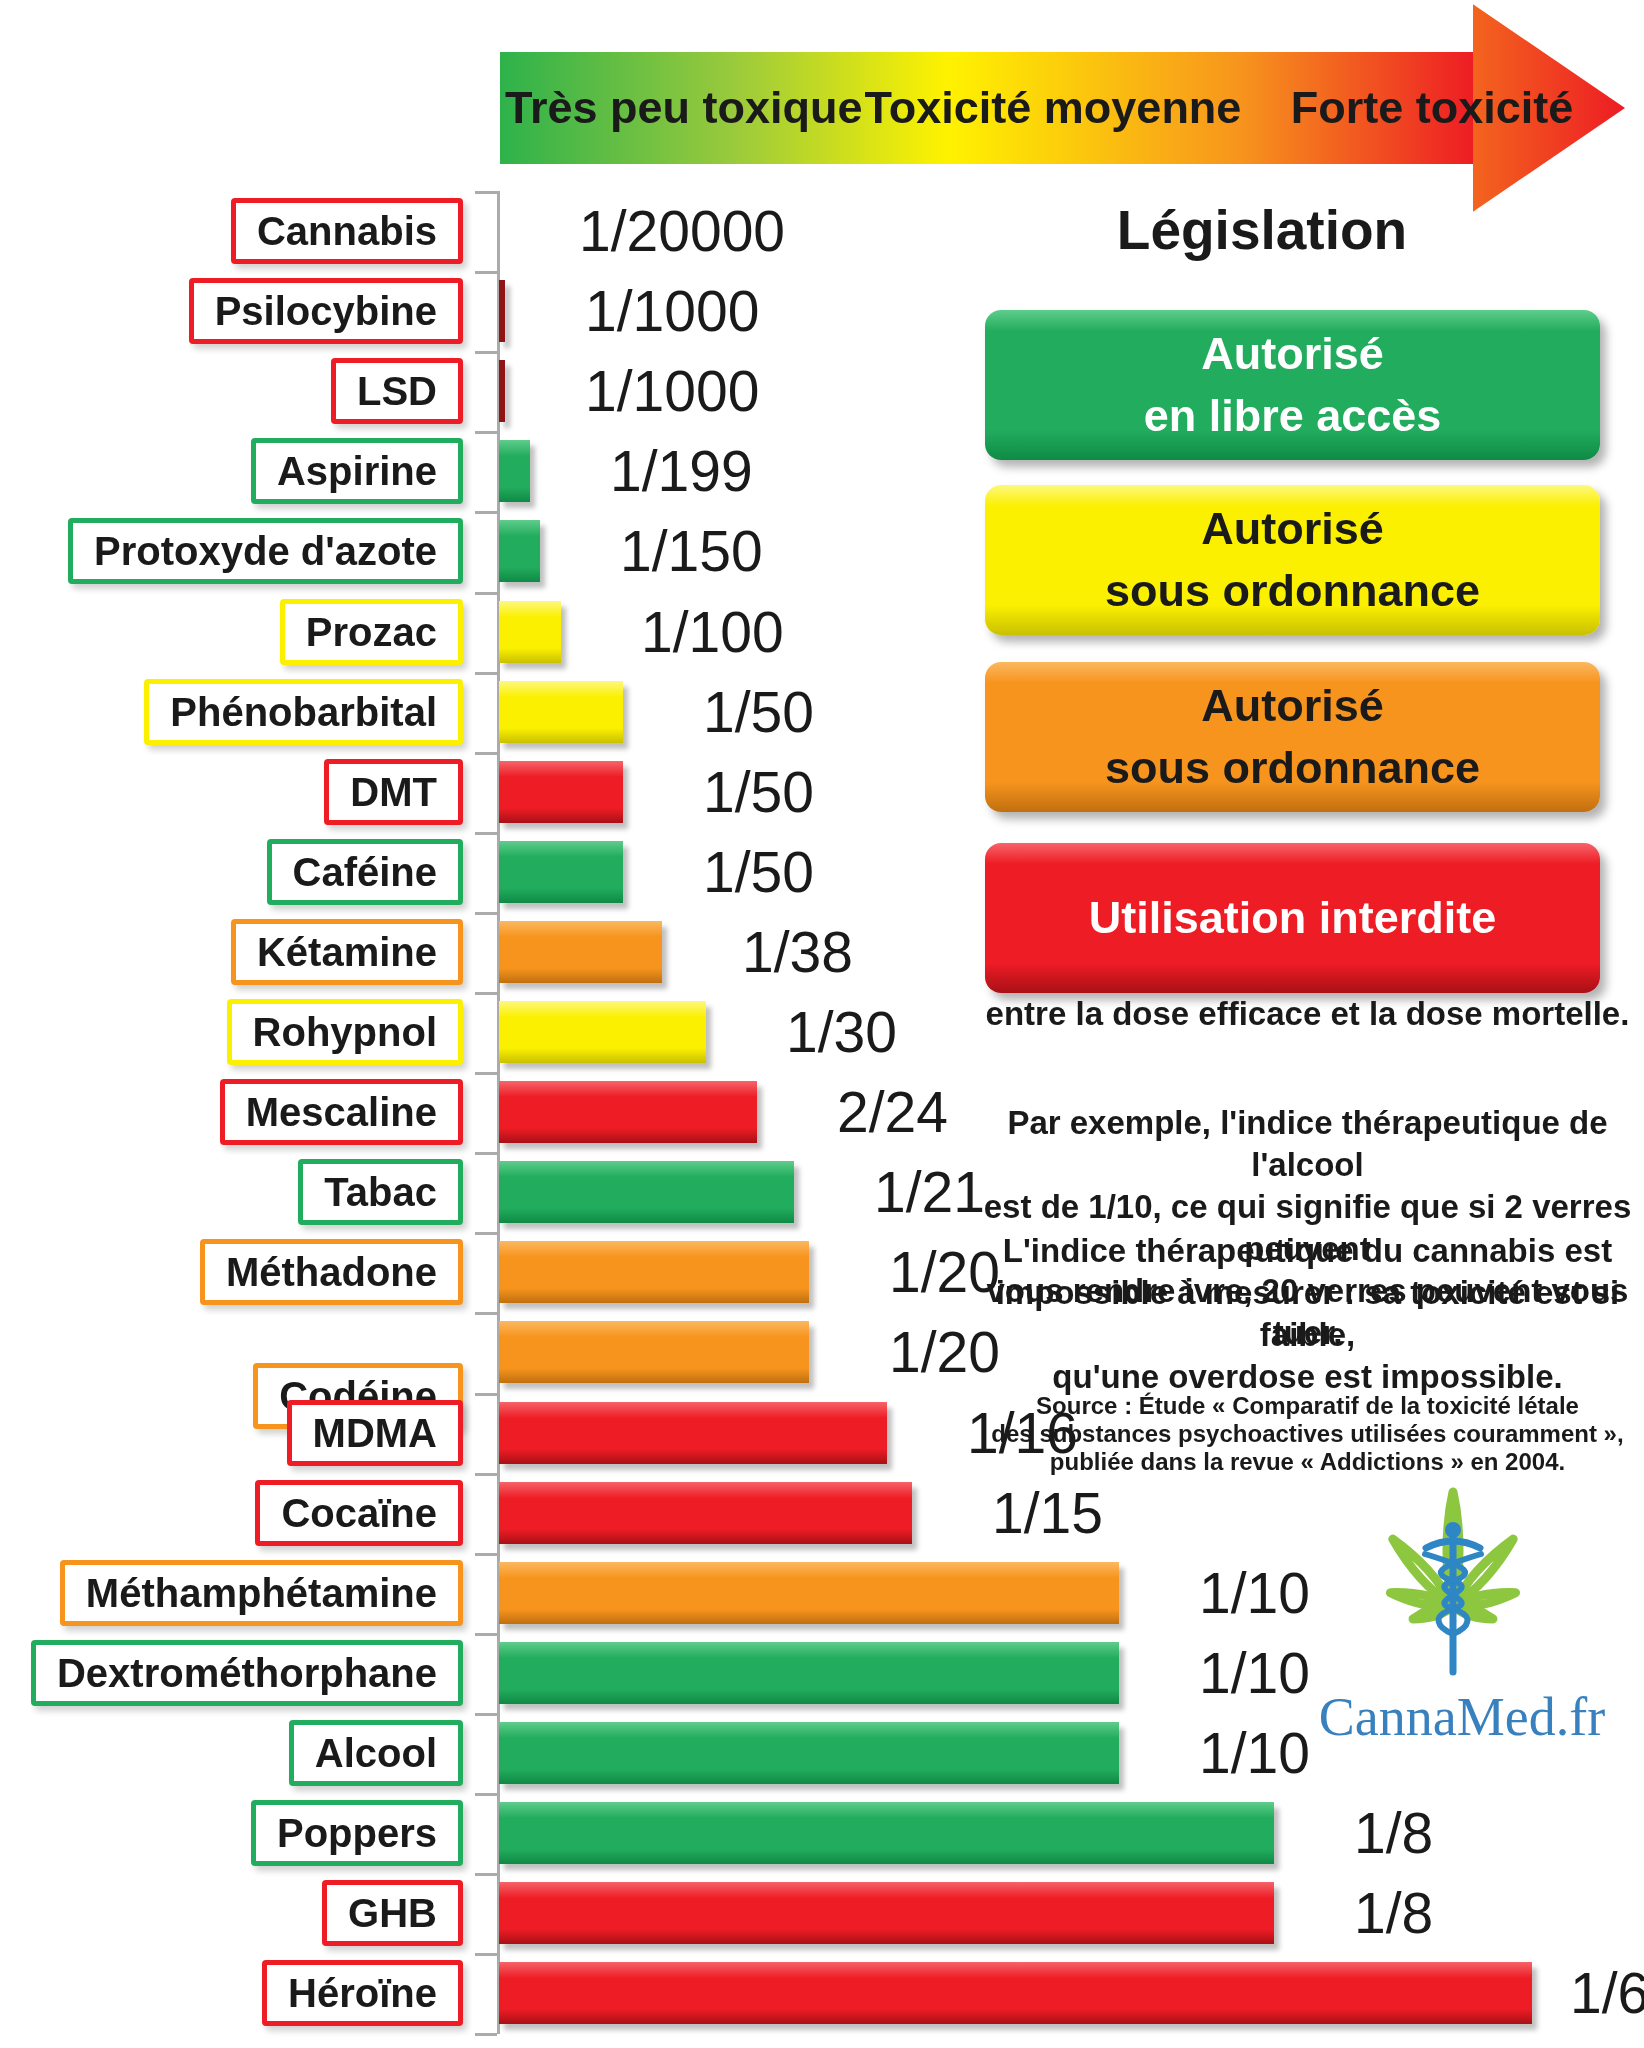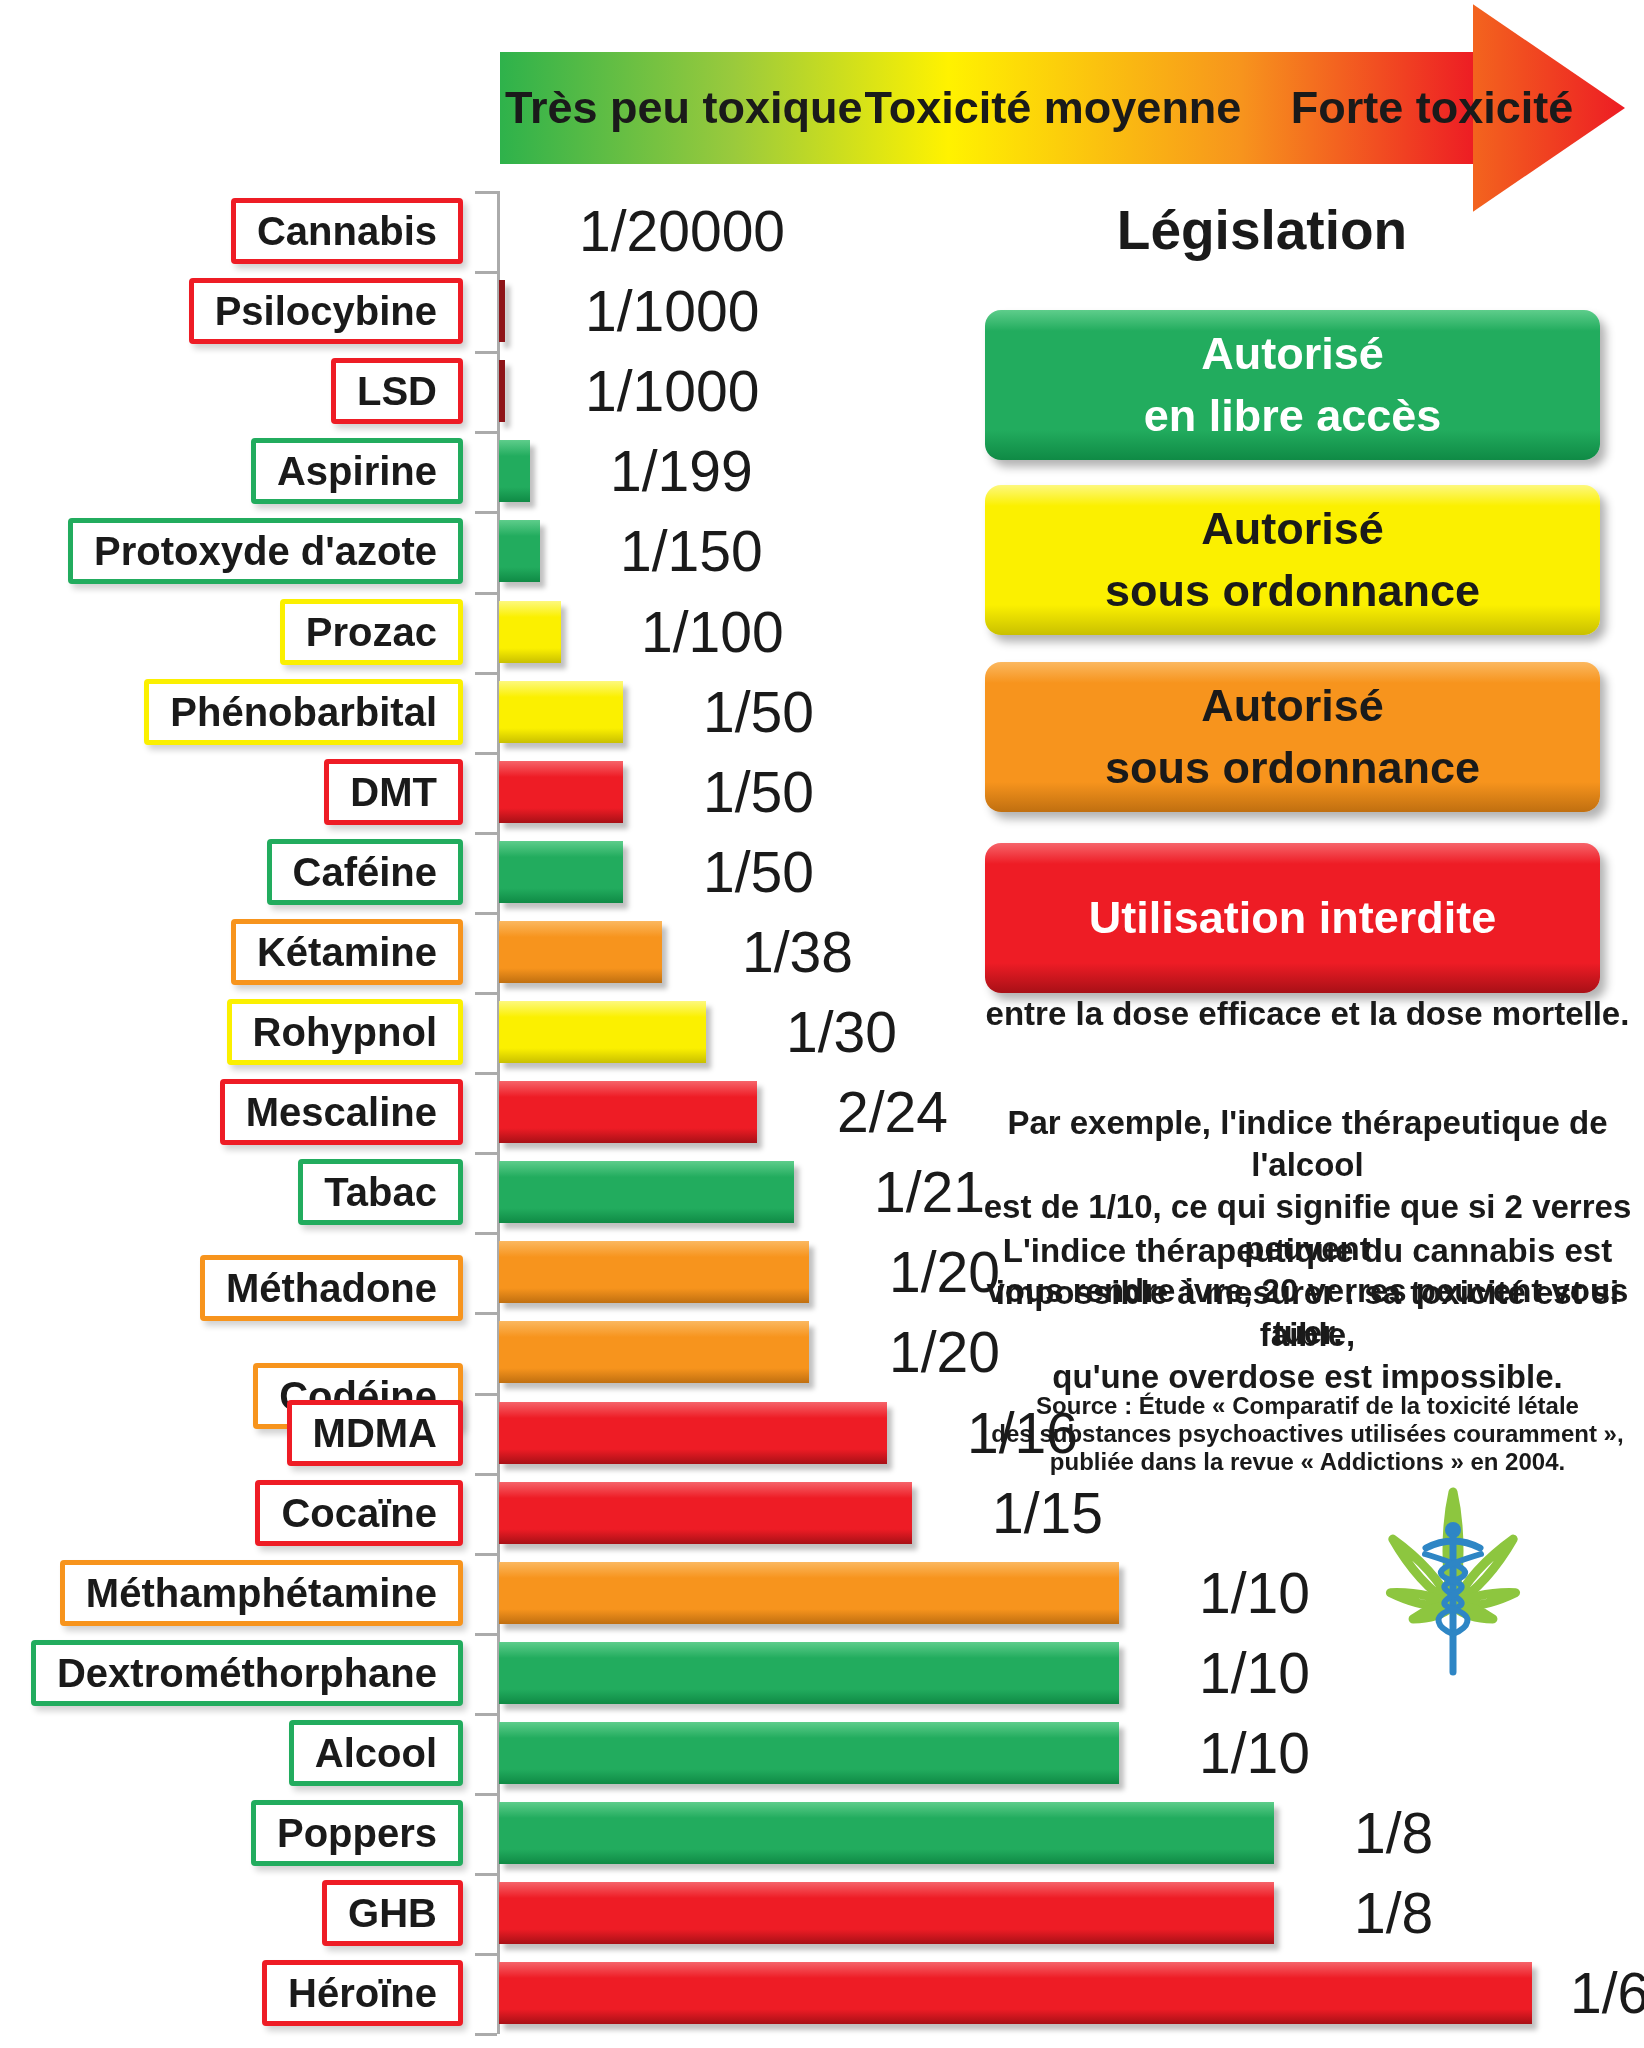--- a/index.html
+++ b/index.html
@@ -106,21 +106,21 @@
       <div class="val" style="left: 742px; top: 921px;">1/38</div>
       <div class="lblbox" style="right: 1181px; top: 999px; border-color: rgb(251, 240, 0);">Rohypnol</div>
       <div class="bar" style="left: 499px; top: 1001px; width: 207px; background: linear-gradient(rgb(253, 248, 126) 0%, rgb(251, 240, 0) 26%, rgb(251, 240, 0) 76%, rgb(201, 192, 0) 100%);"></div>
       <div class="val" style="left: 786px; top: 1001px;">1/30</div>
       <div class="lblbox" style="right: 1181px; top: 1079px; border-color: rgb(238, 28, 37);">Mescaline</div>
       <div class="bar" style="left: 499px; top: 1081px; width: 258px; background: linear-gradient(rgb(246, 100, 106) 0%, rgb(238, 28, 37) 26%, rgb(238, 28, 37) 76%, rgb(168, 16, 22) 100%);"></div>
       <div class="val" style="left: 837px; top: 1081px;">2/24</div>
       <div class="lblbox" style="right: 1181px; top: 1159px; border-color: rgb(34, 172, 94);">Tabac</div>
       <div class="bar" style="left: 499px; top: 1161px; width: 295px; background: linear-gradient(rgb(94, 205, 139) 0%, rgb(34, 172, 94) 26%, rgb(34, 172, 94) 76%, rgb(15, 138, 69) 100%);"></div>
       <div class="val" style="left: 874px; top: 1161px;">1/21</div>
-      <div class="lblbox" style="right: 1181px; top: 1239px; border-color: rgb(247, 148, 29); margin-top: 16px;">Méthadone</div>
+      <div class="lblbox" style="right: 1181px; top: 1239px; border-color: rgb(247, 148, 29);">Méthadone</div>
       <div class="bar" style="left: 499px; top: 1241px; width: 310px; background: linear-gradient(rgb(251, 184, 96) 0%, rgb(247, 148, 29) 26%, rgb(247, 148, 29) 76%, rgb(192, 111, 16) 100%);"></div>
       <div class="val" style="left: 889px; top: 1241px;">1/20</div>
       <div class="lblbox" style="right: 1181px; top: 1319px; border-color: rgb(247, 148, 29); margin-top: 44px;">Codéine</div>
       <div class="bar" style="left: 499px; top: 1321px; width: 310px; background: linear-gradient(rgb(251, 184, 96) 0%, rgb(247, 148, 29) 26%, rgb(247, 148, 29) 76%, rgb(192, 111, 16) 100%);"></div>
       <div class="val" style="left: 889px; top: 1321px;">1/20</div>
       <div class="lblbox" style="right: 1181px; top: 1400px; border-color: rgb(238, 28, 37);">MDMA</div>
       <div class="bar" style="left: 499px; top: 1402px; width: 388px; background: linear-gradient(rgb(246, 100, 106) 0%, rgb(238, 28, 37) 26%, rgb(238, 28, 37) 76%, rgb(168, 16, 22) 100%);"></div>
       <div class="val" style="left: 967px; top: 1402px;">1/16</div>
       <div class="lblbox" style="right: 1181px; top: 1480px; border-color: rgb(238, 28, 37);">Cocaïne</div>
       <div class="bar" style="left: 499px; top: 1482px; width: 413px; background: linear-gradient(rgb(246, 100, 106) 0%, rgb(238, 28, 37) 26%, rgb(238, 28, 37) 76%, rgb(168, 16, 22) 100%);"></div>
@@ -196,13 +196,14 @@
       <path d="M105,124 C100,112 100,98 105,82 C110,98 110,112 105,124 Z" transform="rotate(108 105 124)"></path>
     </g>
     <g stroke="#2E86C5" fill="none" stroke-linecap="round">
       <circle cx="105" cy="48" r="8" fill="#2E86C5" stroke="none"></circle>
       <path d="M78,66 Q105,52 132,66" stroke-width="7"></path>
       <line x1="105" y1="55" x2="105" y2="190" stroke-width="7"></line>
       <path d="M77,72 C110,82 132,90 105,99 C75,108 135,118 105,127 C82,134 90,146 105,152" stroke-width="6"></path>
       <path d="M133,72 C100,82 78,90 105,99 C135,108 75,118 105,127 C128,134 120,146 105,152" stroke-width="6"></path>
     </g>
   </svg>
+  <div class="brand" style="left: 1462px; top: 1686px; color: rgb(56, 128, 190);">CannaMed.fr</div>
 </div>
 
 </body></html>

